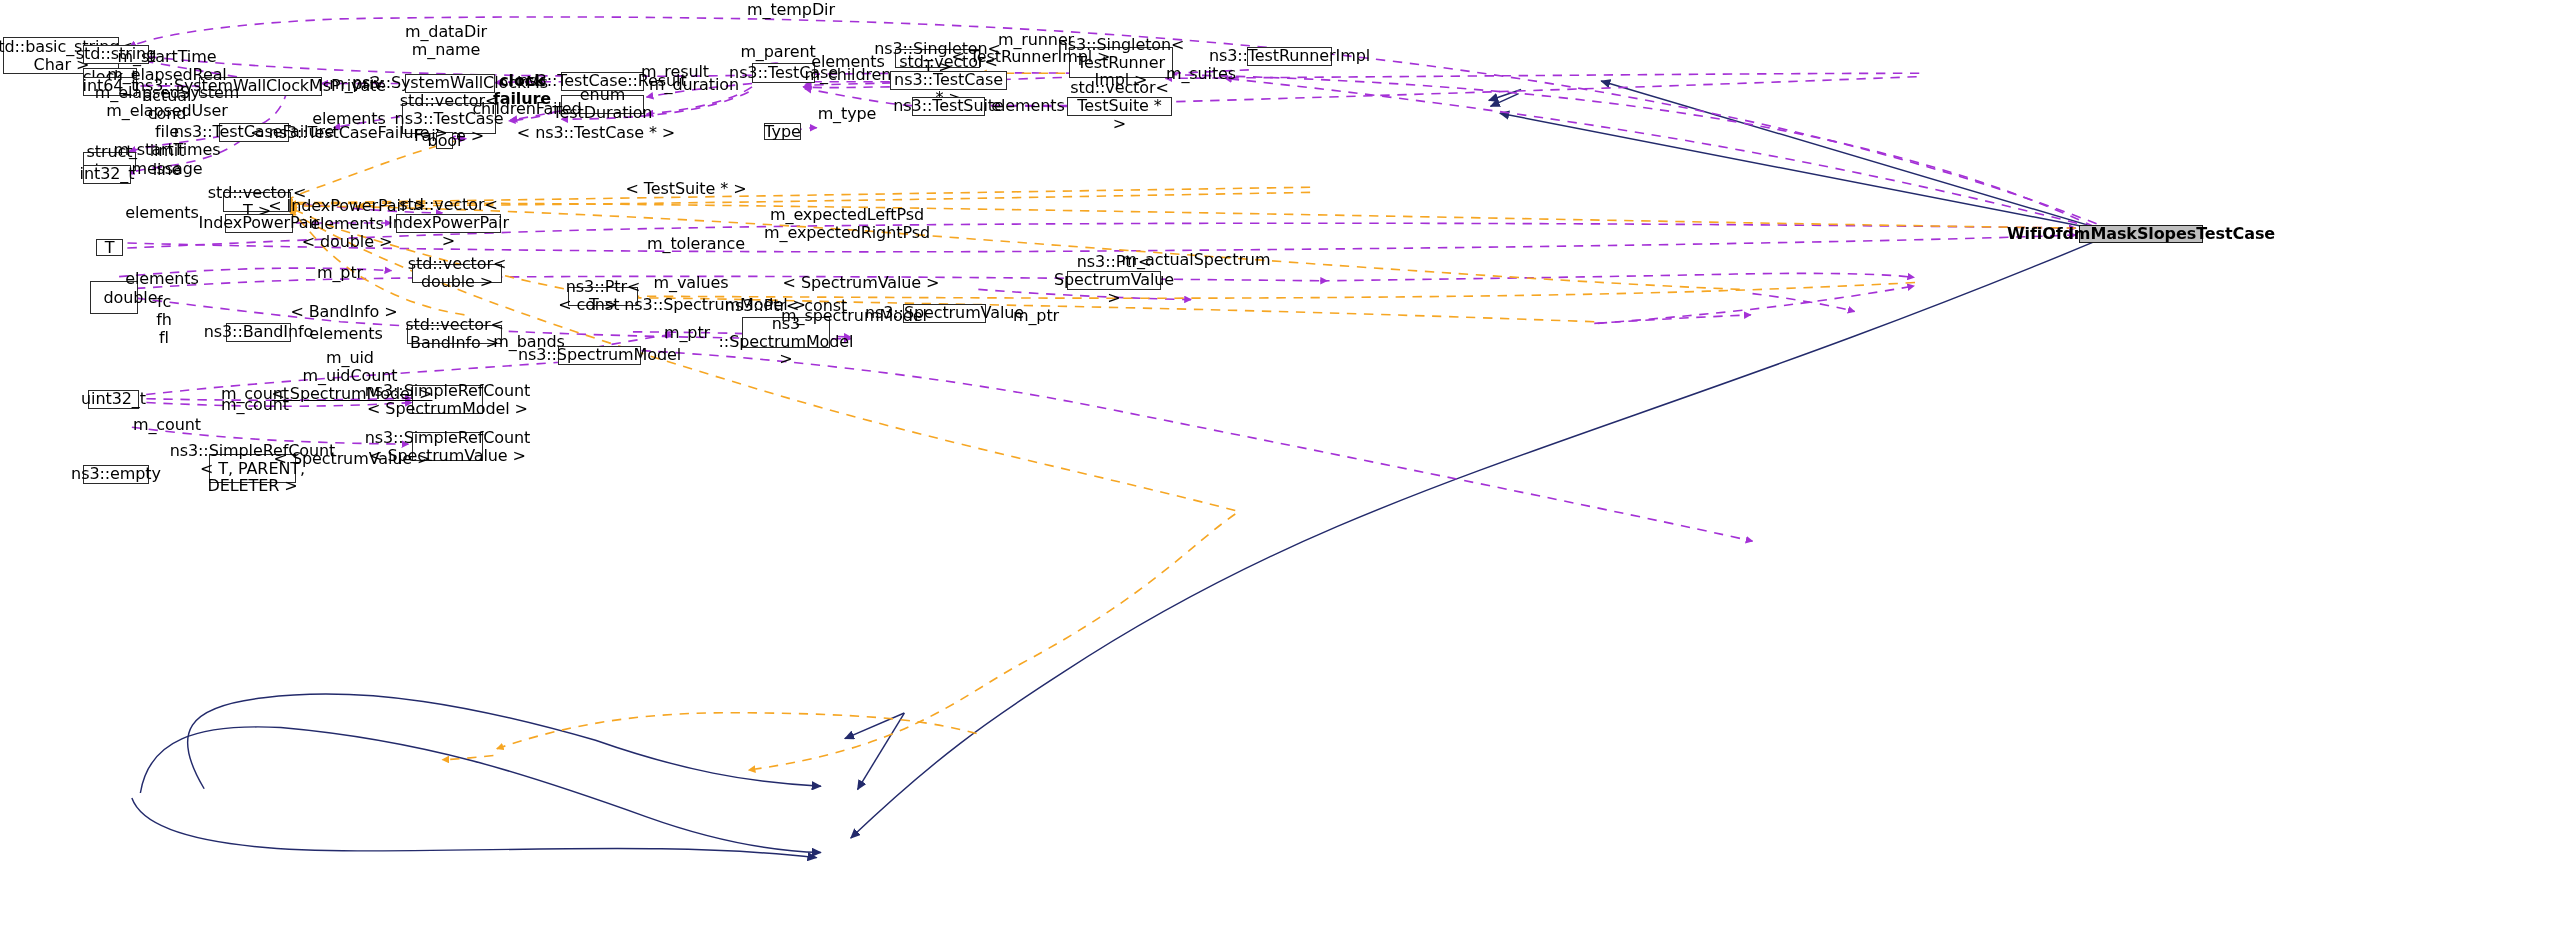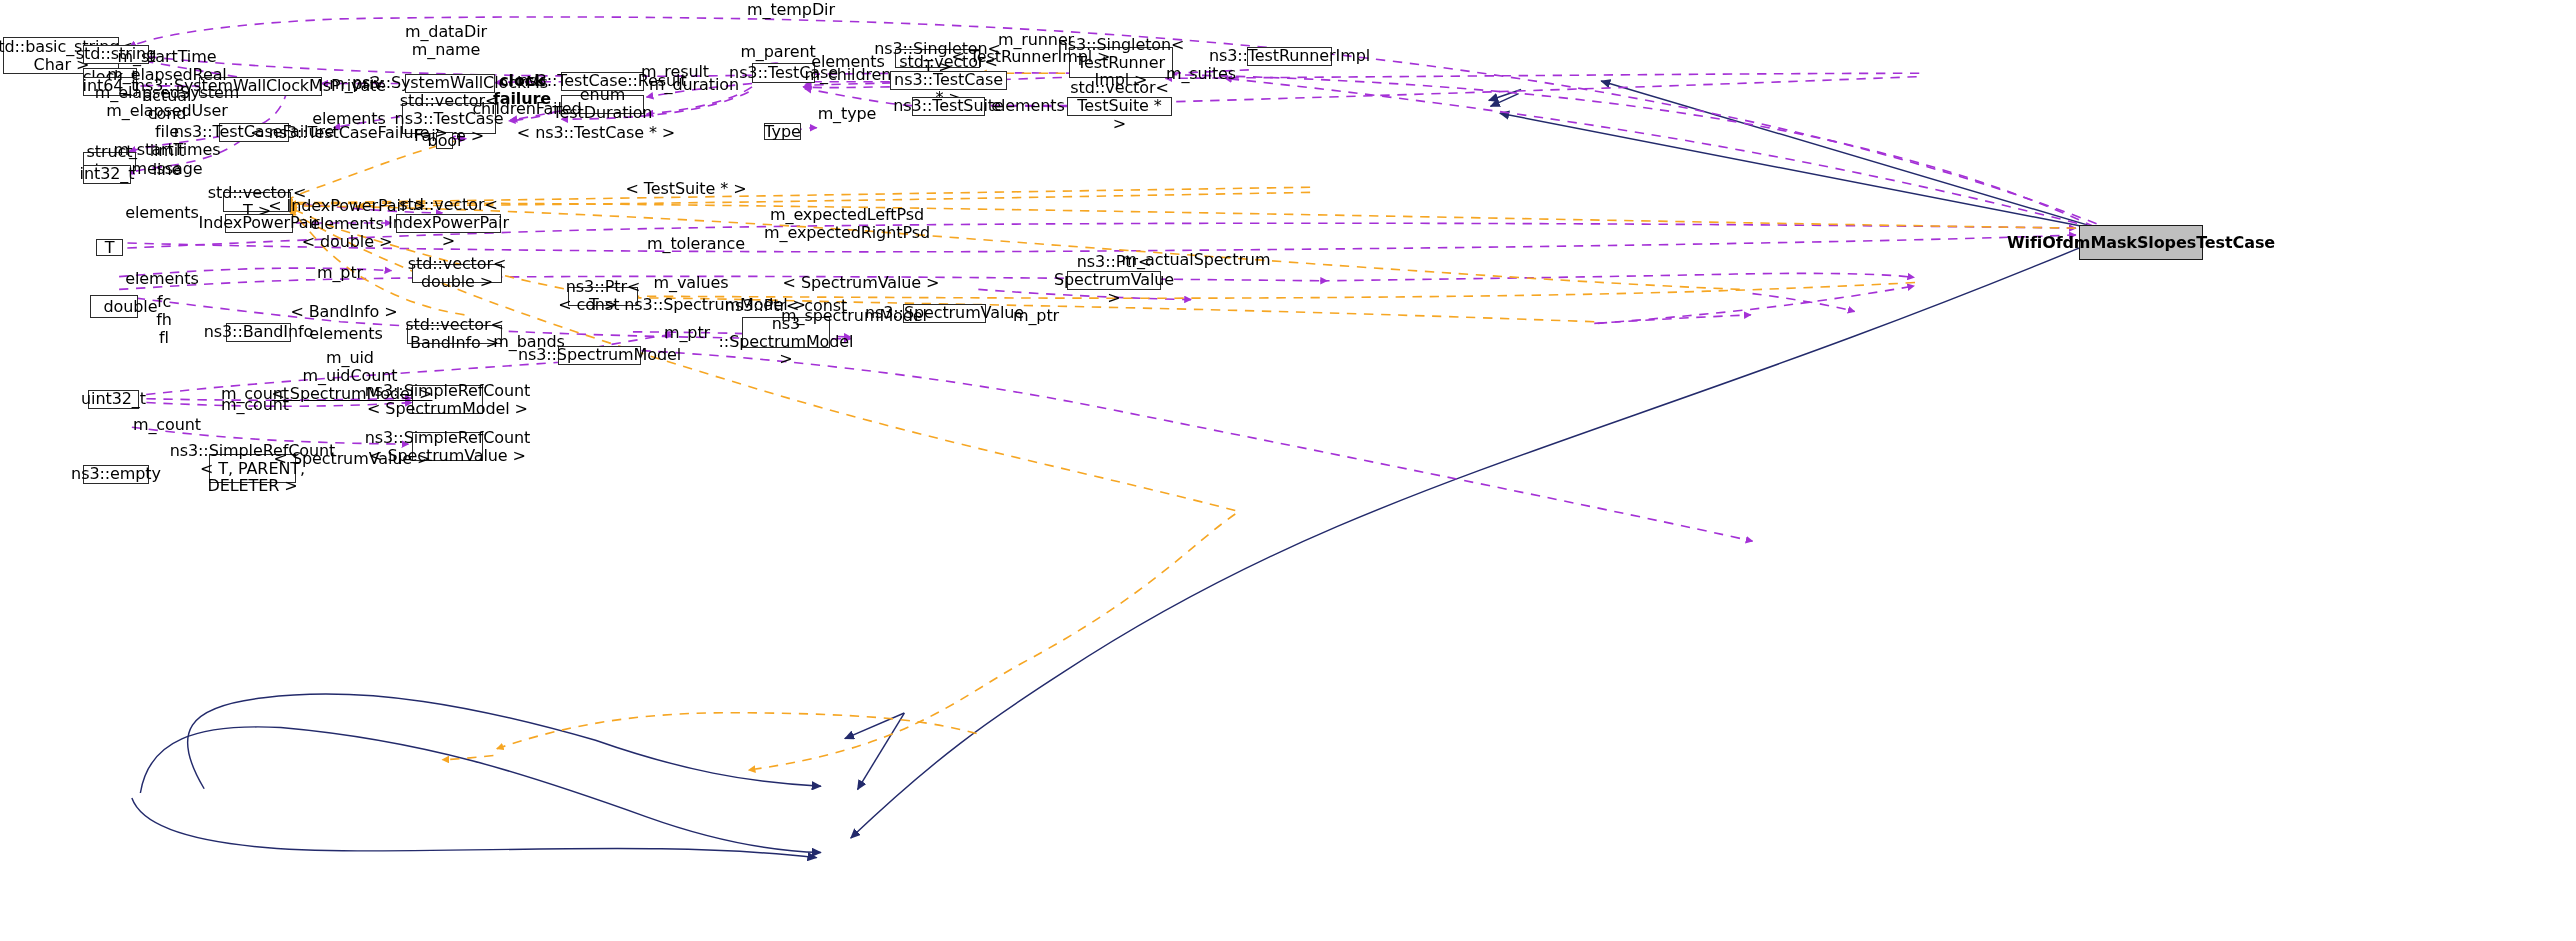--- a/index.html
+++ b/index.html
@@ -167,39 +167,39 @@
   <div class="node thick" style="left:1069px;top:47px; width:104px; height:31px;">ns3::Singleton&lt; TestRunner
 Impl &gt;</div>
   <div class="node thick" style="left:1247px;top:47px; width:85px; height:18.7px;text-align:center;">ns3::TestRunnerImpl</div>
   <div class="node thick" style="left:890px;top:71px; width:117px; height:18.7px;">std::vector&lt; ns3::TestCase * &gt;</div>
   <div class="node thick" style="left:912px;top:97px;width:73px;  height:18.7px;">ns3::TestSuite</div>
   <div class="node thick" style="left:1067px;top:97px;width:105px; height:18.7px;">std::vector&lt; TestSuite * &gt;</div>
   <div class="node thick" style="left:223px;top:192px; width:68px;  height:20.4px;">std::vector&lt; T &gt;</div>
   <div class="node thick" style="left:225px;top:214px; width:68px;  height:18.7px;">IndexPowerPair</div>
   <div class="node thick" style="left:396px;top:214px; width:105px; height:18.7px;">std::vector&lt; IndexPowerPair &gt;</div>
   <div class="node" style="left:96px;top:239px; width:27px;  height:17px;">T</div>
-  <div class="node thick" style="left:90px;top:295px; width:48px;  height:23px;padding-left:38px;">double</div>
+  <div class="node thick" style="left:90px;top:281px; width:48px;  height:33px;padding-left:38px;">double</div>
   <div class="node thick" style="left:412px;top:264px; width:90px; height:18.7px;">std::vector&lt; double &gt;</div>
   <div class="node thick" style="left:568px;top:287px; width:70px;  height:18.7px;">ns3::Ptr&lt; T &gt;</div>
   <div class="node thick" style="left:226px;top:323px; width:65px;  height:18.7px;">ns3::BandInfo</div>
   <div class="node thick" style="left:407px;top:325px; width:95px; height:18.7px;">std::vector&lt; BandInfo &gt;</div>
   <div class="node thick" style="left:558px;top:346px; width:83px;  height:18.7px;">ns3::SpectrumModel</div>
   <div class="node thick" style="left:742px;top:317px; width:88px; height:31px;">ns3::Ptr&lt; const ns3
 ::SpectrumModel &gt;</div>
   <div class="node thick" style="left:903px;top:304px;width:83px;  height:18.7px;">ns3::SpectrumValue</div>
   <div class="node thick" style="left:1067px;top:271px;width:94px; height:18.7px;">ns3::Ptr&lt; SpectrumValue &gt;</div>
   <div class="node thick" style="left:88px;top:390px; width:51px;  height:18.7px;">uint32_t</div>
   <div class="node thick" style="left:412px;top:385px; width:71px;  height:29px;">ns3::SimpleRefCount
 &lt; SpectrumModel &gt;</div>
   <div class="node thick" style="left:412px;top:432px; width:71px;  height:29px;">ns3::SimpleRefCount
 &lt; SpectrumValue &gt;</div>
   <div class="node thick" style="left:209px;top:454px; width:87px; height:29px;">ns3::SimpleRefCount
 &lt; T, PARENT, DELETER &gt;</div>
   <div class="node thick" style="left:83px; top:465px; width:66px;  height:18.7px;">ns3::empty</div>
-  <div class="node target" style="left:2079px;top:225px;width:124px; height:35px;">WifiOfdmMaskSlopesTestCase</div>
+  <div class="node target" style="left:2079px;top:225px;width:124px; height:18px;">WifiOfdmMaskSlopesTestCase</div>
 
   <div class="edge-label c" style="left:791px; top:0.9px;">m_tempDir</div>
   <div class="edge-label c" style="left:446px; top:23px;">m_dataDir
 m_name</div>
   <div class="edge-label c" style="left:167px; top:48px;">m_startTime</div>
   <div class="edge-label c" style="left:167px; top:66px;">m_elapsedReal
 m_elapsedSystem
 m_elapsedUser</div>
   <div class="edge-label c" style="left:167px; top:87px;">actual
 cond

